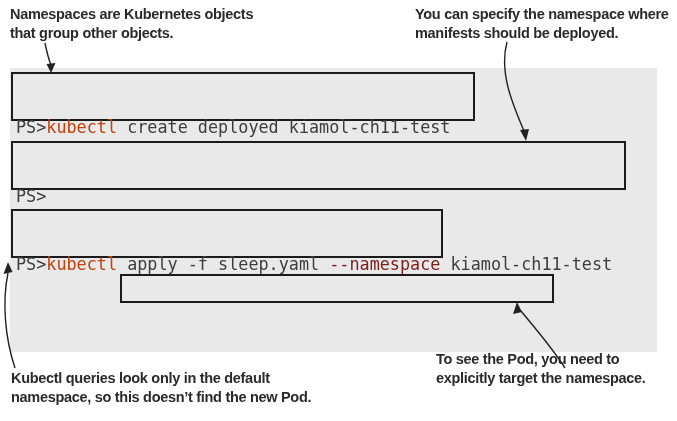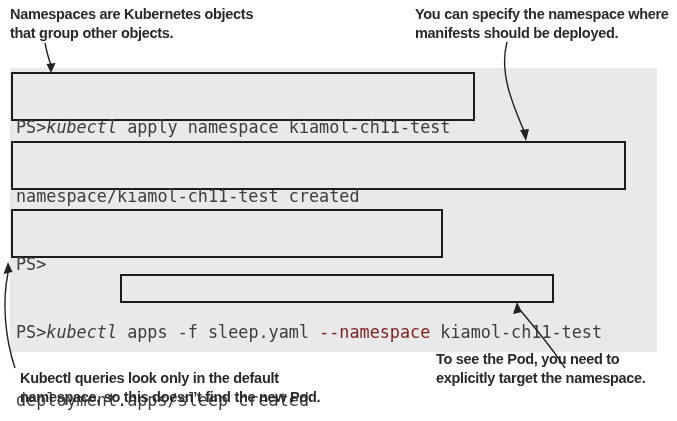--- a/index.html
+++ b/index.html
@@ -6,41 +6,41 @@
   .page {
     position:relative; width:677px; height:421px; background:#ffffff;
     font-family:"Liberation Sans", sans-serif; overflow:hidden;
   }
   .ann {
     position:absolute; font-weight:bold; font-size:14.5px; line-height:19px;
     letter-spacing:-0.3px; color:#2a2a2a; white-space:pre-line; z-index:5;
   }
   .ann-tl { left:10px;  top:5px;  }
   .ann-tr { left:415px; top:5px;  }
-  .ann-bl { left:20px;   top:369px; }
+  .ann-bl { left:11px;   top:369px; }
   .ann-br { left:436px; top:350px; }
   .terminal-bg {
     position:absolute; left:10px; top:68px; width:647px; height:284px;
     background:#e9e9e9; z-index:1;
   }
   .hbox {
     position:absolute; border:2px solid #1b1b1b; box-sizing:border-box;
     background:transparent; z-index:2;
   }
   .hbox-1 { left:11px;  top:72px;  width:464px; height:49px; }
   .hbox-2 { left:11px;  top:141px; width:615px; height:49px; }
   .hbox-3 { left:11px;  top:209px; width:432px; height:49px; }
   .hbox-4 { left:120px; top:274px; width:434px; height:29px; }
   .tlines {
     position:absolute; left:16px; top:71px; z-index:3;
     font-family:"DejaVu Sans Mono", monospace; font-size:16.8px;
     line-height:22.7px; color:#3d3d3d; white-space:pre;
   }
   .tline { height:22.7px; }
-  .kc   { color:#404040;font-style:italic; }
+  .kc   { color:#c2410c; }
   .flag { color:#7f1d1d; }
   svg.arrows {
     position:absolute; left:0; top:0; width:677px; height:421px;
     z-index:4; pointer-events:none;
   }
   svg.arrows path { fill:none; stroke:#222222; stroke-width:1.4px; }
   svg.arrows polygon { fill:#222222; stroke:none; }
 </style>
 </head>
 <body>
@@ -53,25 +53,23 @@
 manifests should be deployed.</div>
 
   <div class="terminal-bg"></div>
 
   <div class="hbox hbox-1"></div>
   <div class="hbox hbox-2"></div>
   <div class="hbox hbox-3"></div>
   <div class="hbox hbox-4"></div>
 
   <div class="tlines">
-    <div class="tline"><span>PS&gt;</span><span class="kc">kubectl</span><span> apply namespace kiamol-ch11-test</span></div>
-    <div class="tline"><span>namespace/kiamol-ch11-test created</span></div>
+    <div class="tline"><span>PS&gt;</span><span class="kc">kubectl</span><span> create deployed kiamol-ch11-test</span></div>
     <div class="tline"><span>PS&gt;</span></div>
-    <div class="tline"><span>PS&gt;</span><span class="kc">kubectl</span><span> apps -f sleep.yaml </span><span class="flag">--namespace</span><span> kiamol-ch11-test</span></div>
-    <div class="tline"><span>deployment.apps/sleep created</span></div>
+    <div class="tline"><span>PS&gt;</span><span class="kc">kubectl</span><span> apply -f sleep.yaml </span><span class="flag">--namespace</span><span> kiamol-ch11-test</span></div>
     
     
     
     
     
     
     
   </div>
 
   <svg class="arrows" viewBox="0 0 677 421" xmlns="http://www.w3.org/2000/svg">

